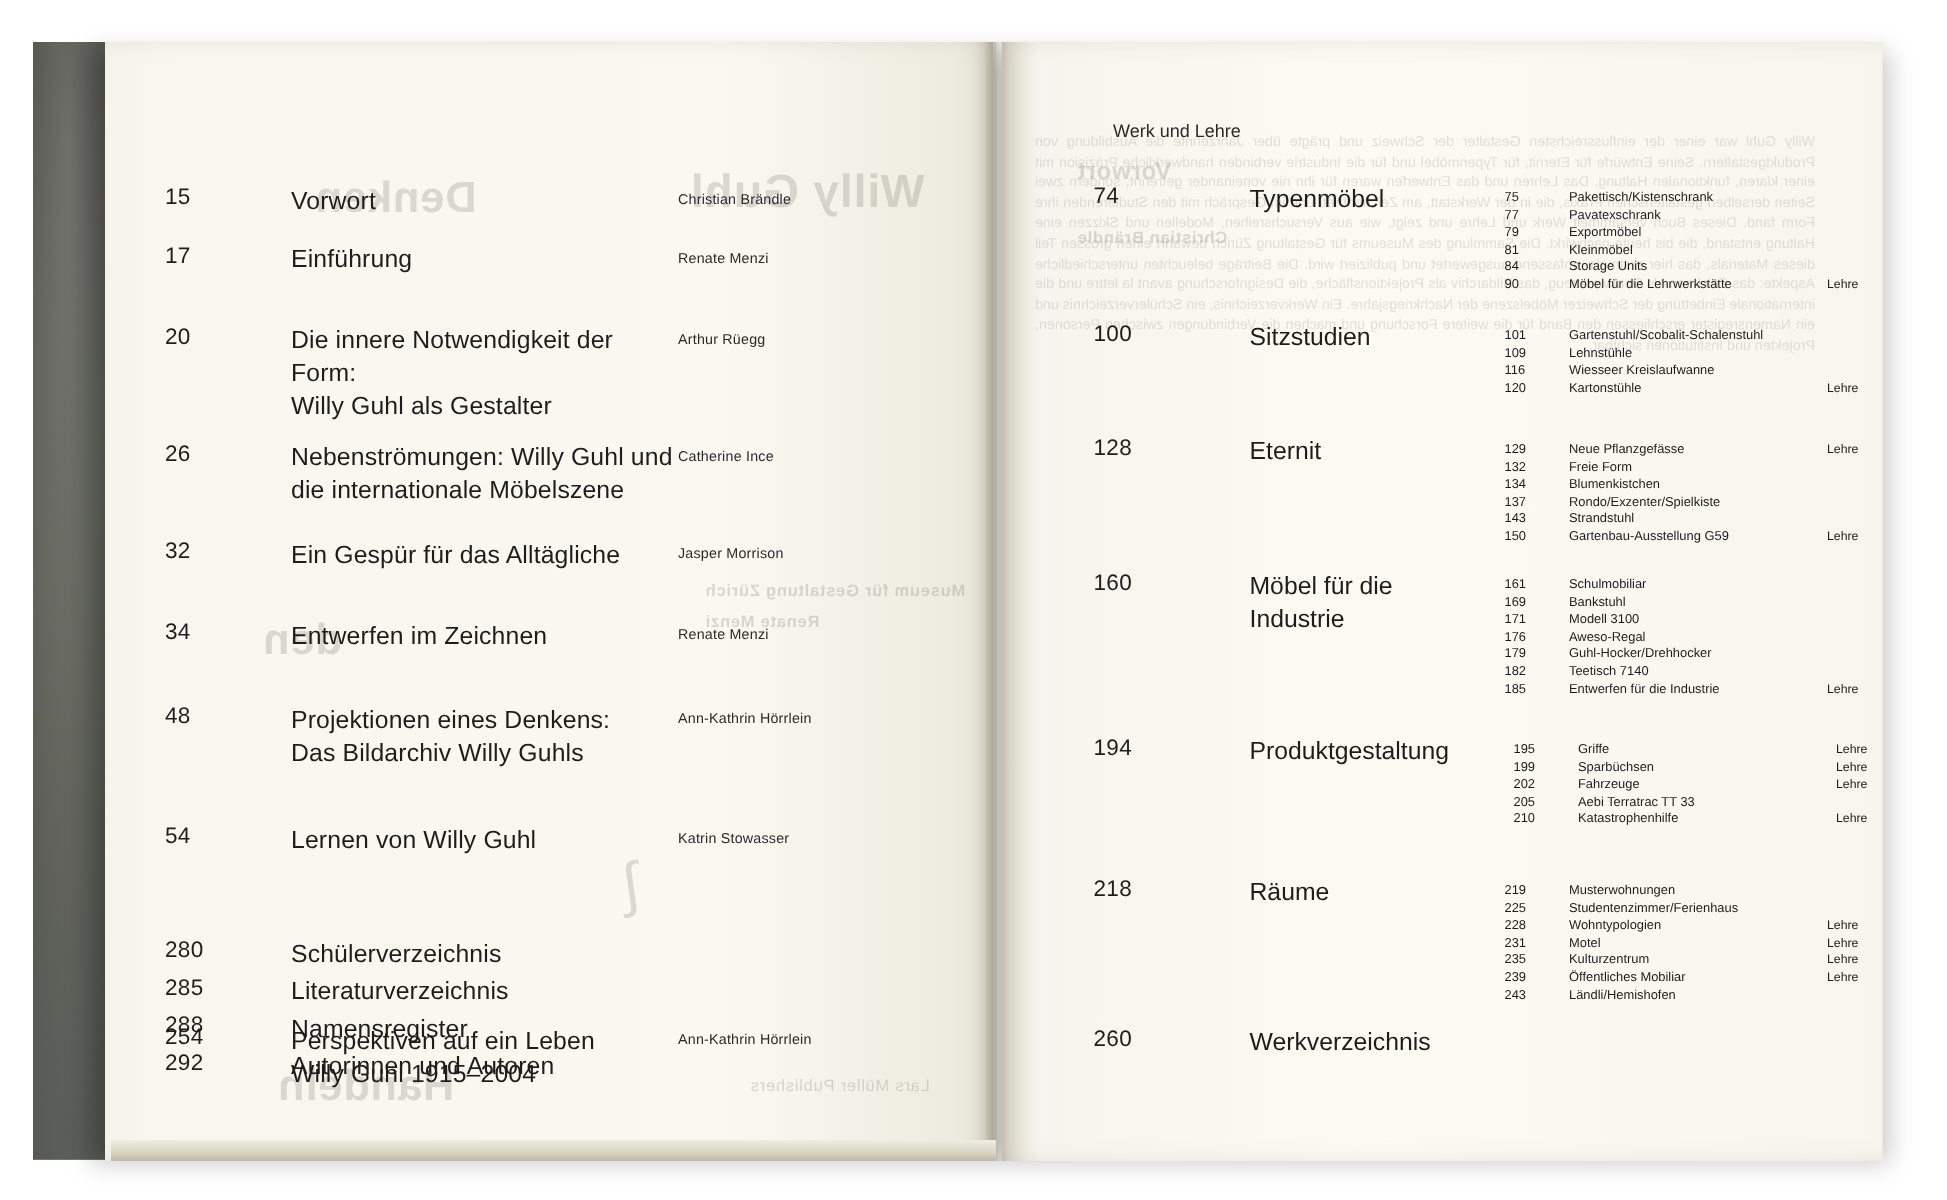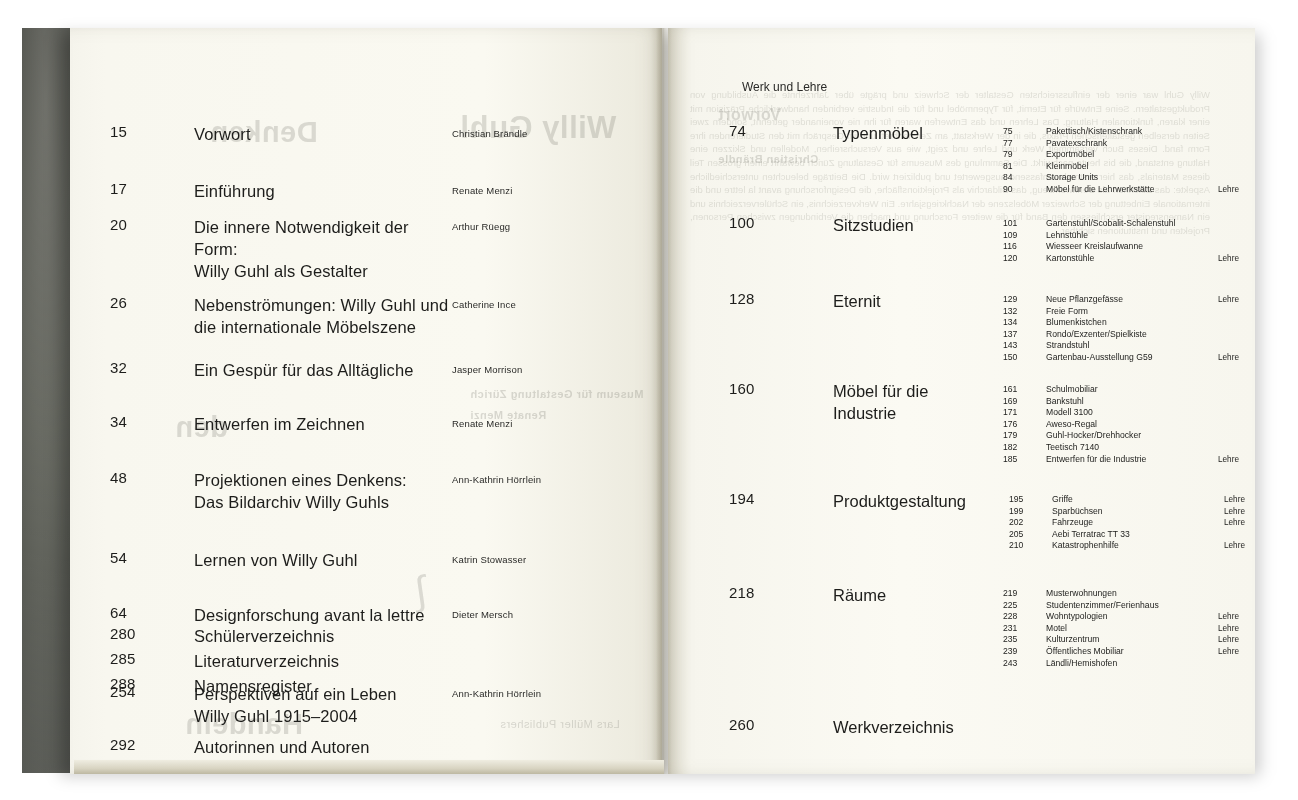--- a/index.html
+++ b/index.html
@@ -240,21 +240,21 @@
       und ein Namensregister erschliessen den Band für die weitere Forschung und machen die
       Verbindungen zwischen Personen, Projekten und Institutionen sichtbar.
     </div>
 
     <div class="toc-row" style="left:40px; top:95px;">
       <div class="num">15</div>
       <div class="title">Vorwort</div>
       <div class="author">Christian Brändle</div>
     </div>
 
-    <div class="toc-row" style="left:40px; top:152px;">
+    <div class="toc-row" style="left:40px; top:134px;">
       <div class="num">17</div>
       <div class="title">Einführung</div>
       <div class="author">Renate Menzi</div>
     </div>
 
     <div class="toc-row" style="left:40px; top:188px;">
       <div class="num">20</div>
       <div class="title" style="white-space:pre-line;">Die innere Notwendigkeit der Form:
 Willy Guhl als Gestalter</div>
       <div class="author">Arthur Rüegg</div>
@@ -290,25 +290,20 @@
 Das Bildarchiv Willy Guhls</div>
       <div class="author">Ann-Kathrin Hörrlein</div>
     </div>
 
     <div class="toc-row" style="left:40px; top:521px;">
       <div class="num">54</div>
       <div class="title">Lernen von Willy Guhl</div>
       <div class="author">Katrin Stowasser</div>
     </div>
 
-    <div class="toc-row" style="left:40px; top:576px;">
-      <div class="num">64</div>
-      <div class="title" style="width:280px;">Designforschung avant la lettre</div>
-      <div class="author" style="margin-left:-22px;">Dieter Mersch</div>
-    </div>
 
     <div class="toc-row" style="left:40px; top:655px;">
       <div class="num">254</div>
       <div class="title" style="white-space:pre-line;">Perspektiven auf ein Leben
 Willy Guhl 1915–2004</div>
       <div class="author">Ann-Kathrin Hörrlein</div>
     </div>
 
     <div class="back-row" style="left:40px; top:573px;">
       <div class="num" style="visibility:hidden;">280</div>
@@ -332,21 +327,21 @@
         <div class="title">Schülerverzeichnis</div>
       </div>
       <div style="display:flex; height:25px;">
         <div class="num">285</div>
         <div class="title">Literaturverzeichnis</div>
       </div>
       <div style="display:flex; height:25px;">
         <div class="num">288</div>
         <div class="title">Namensregister</div>
       </div>
-      <div style="display:flex; height:25px;margin-top:36px;">
+      <div style="display:flex; height:25px;">
         <div class="num">292</div>
         <div class="title" style="width:300px;">Autorinnen und Autoren</div>
       </div>
     </div>
 
     <div class="header-note" style="left:672px; top:52px;">Werk und Lehre</div>
 
     <div class="chapter" style="left:638px; top:94px;">
       <div class="num">74</div>
       <div class="cname" style="white-space:pre-line;">Typenmöbel</div>
@@ -558,21 +553,21 @@
           <span class="stag">Lehre</span>
         </div>
         <div class="sub">
           <span class="snum">243</span>
           <span class="slabel">Ländli/Hemishofen</span>
           <span class="stag"></span>
         </div>
       </div>
     </div>
 
-    <div class="chapter" style="left:638px; top:688px;">
+    <div class="chapter" style="left:638px; top:656px;">
       <div class="num">260</div>
       <div class="cname" style="width:220px;">Werkverzeichnis</div>
     </div>
 
   </div>
 
   <div class="page-stack"></div>
 </div>
 
 </body></html>

